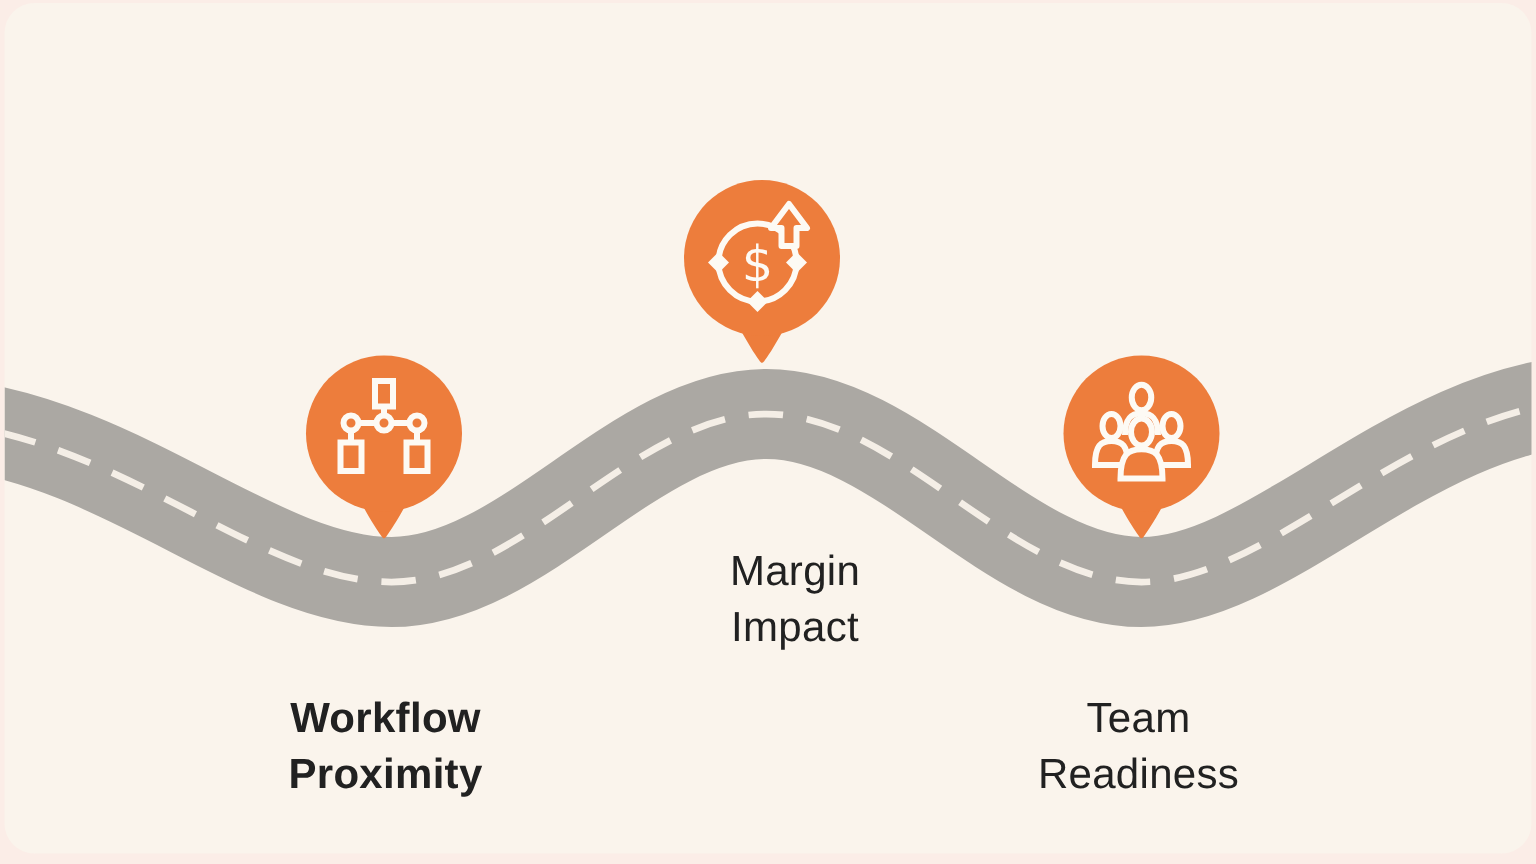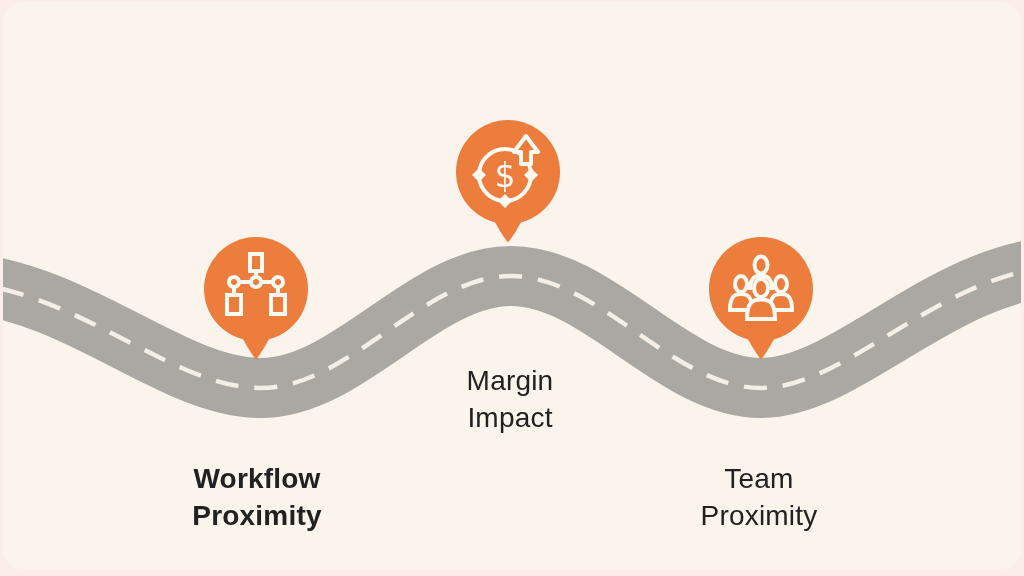--- a/index.html
+++ b/index.html
@@ -51,21 +51,21 @@
     position:absolute;
     transform:translateX(-50%);
     text-align:center;
     white-space:pre-line;
     font-size:28px;
     line-height:37px;
     color:var(--text);
     letter-spacing:0.2px;
   }
   .label-workflow{left:254px;top:458px;font-weight:bold;}
-  .label-margin{left:507px;top:360px;}
+  .label-margin{left:527px;top:360px;}
   .label-team{left:756px;top:458px;}
 </style>
 </head>
 <body>
 
 <div class="card">
 
   <svg class="road-svg" width="1024" height="576" viewBox="0 0 1024 576">
     <path class="road-base" d="M -40,280 C 80,292 170,386 258,386 C 346,386 420,274 508,274 C 596,274 670,386 758,386 C 846,386 940,266 1064,264"></path>
     <path class="road-dashes" d="M -40,280 C 80,292 170,386 258,386 C 346,386 420,274 508,274 C 596,274 670,386 758,386 C 846,386 940,266 1064,264"></path>
@@ -121,14 +121,14 @@
         <path class="icon-stroke-fill" d="M 46,90 C 46,74 51,70.5 60,70.5 C 69,70.5 74,74 74,90 Z"></path>
       </g>
     </svg>
   </div>
 
   <div class="milestone-label label-workflow">Workflow
 Proximity</div>
   <div class="milestone-label label-margin">Margin
 Impact</div>
   <div class="milestone-label label-team">Team
-Proximity</div>
+Readiness</div>
 </div>
 
 </body></html>

